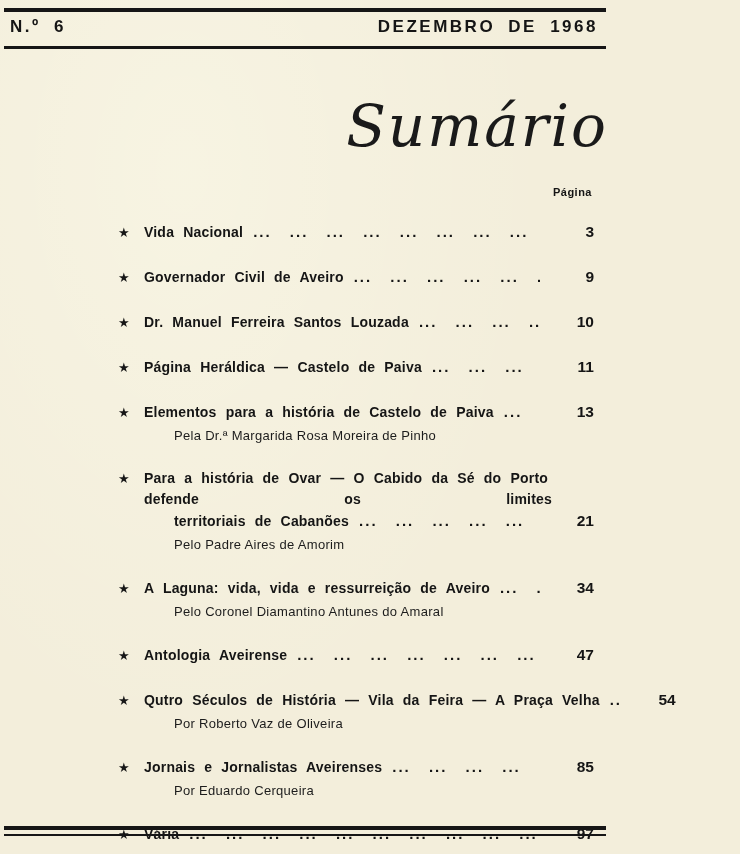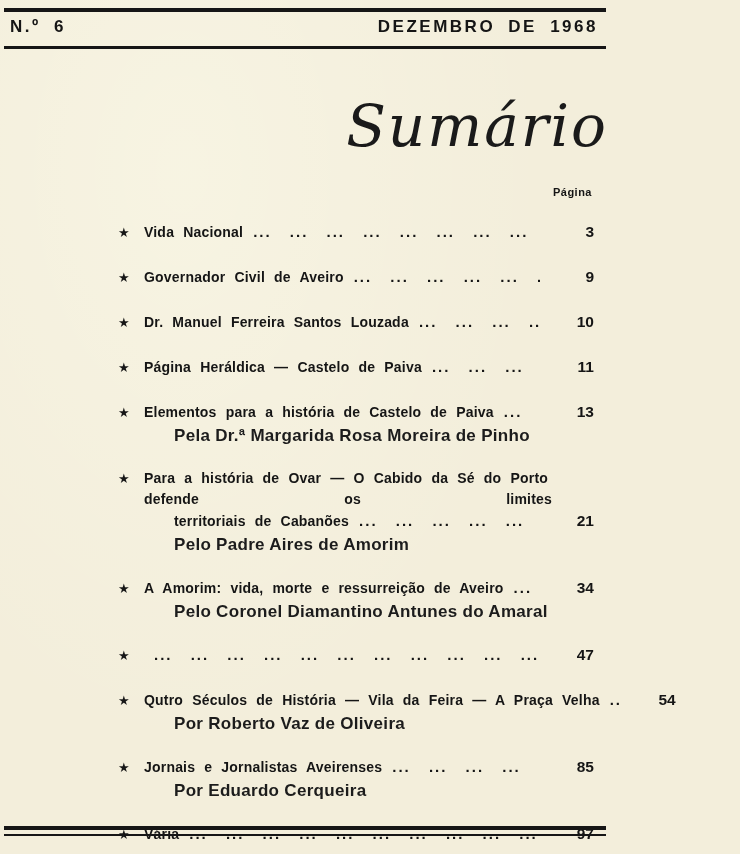--- a/index.html
+++ b/index.html
@@ -78,25 +78,24 @@
     min-width: 12px;
   }
   .page-num {
     flex: 0 0 46px;
     text-align: right;
     font-size: 15.5px; font-weight: bold;
   }
   .entry-author {
     padding-left: 56px;
     margin-top: 4px;
-    font-size: 17px;
+    font-size: 13px;
     letter-spacing: 0.3px;
     line-height: 18px;
     color: #1c1c1c;
-    font-weight: bold;
   }
 </style>
 </head>
 <body>
 
 <div class="page">
 
   <div class="rule rule-top"></div>
 
   <div class="header-row">
@@ -168,30 +167,31 @@
         <span class="entry-title cont-indent">territoriais de Cabanões</span>
         <span class="dots">... ... ... ... ... ... ... ... ... ... ... ... ... ... ... ... ... ... ... ... ... ... ... ... ... ... ... ... ... ... ... ... ... ... ... ... ... ... ... ... </span>
         <span class="page-num">21</span>
       </div>
       <div class="entry-author">Pelo Padre Aires de Amorim</div>
     </div>
 
     <div class="toc-entry">
       <div class="toc-row">
         <span class="star-col">★</span>
-        <span class="entry-title">A Amorim: vida, morte e ressurreição de Aveiro</span>
+        <span class="entry-title">A Laguna: vida, vida e ressurreição de Aveiro</span>
         <span class="dots">... ... ... ... ... ... ... ... ... ... ... ... ... ... ... ... ... ... ... ... ... ... ... ... ... ... ... ... ... ... ... ... ... ... ... ... ... ... ... ... </span>
         <span class="page-num">34</span>
       </div>
       <div class="entry-author">Pelo Coronel Diamantino Antunes do Amaral</div>
     </div>
 
     <div class="toc-entry">
       <div class="toc-row">
         <span class="star-col">★</span>
+        <span class="entry-title">Antologia Aveirense</span>
         <span class="dots">... ... ... ... ... ... ... ... ... ... ... ... ... ... ... ... ... ... ... ... ... ... ... ... ... ... ... ... ... ... ... ... ... ... ... ... ... ... ... ... </span>
         <span class="page-num">47</span>
       </div>
     </div>
 
     <div class="toc-entry">
       <div class="toc-row">
         <span class="star-col">★</span>
         <span class="entry-title">Qutro Séculos de História — Vila da Feira — A Praça Velha</span>
         <span class="dots">... ... ... ... ... ... ... ... ... ... ... ... ... ... ... ... ... ... ... ... ... ... ... ... ... ... ... ... ... ... ... ... ... ... ... ... ... ... ... ... </span>

